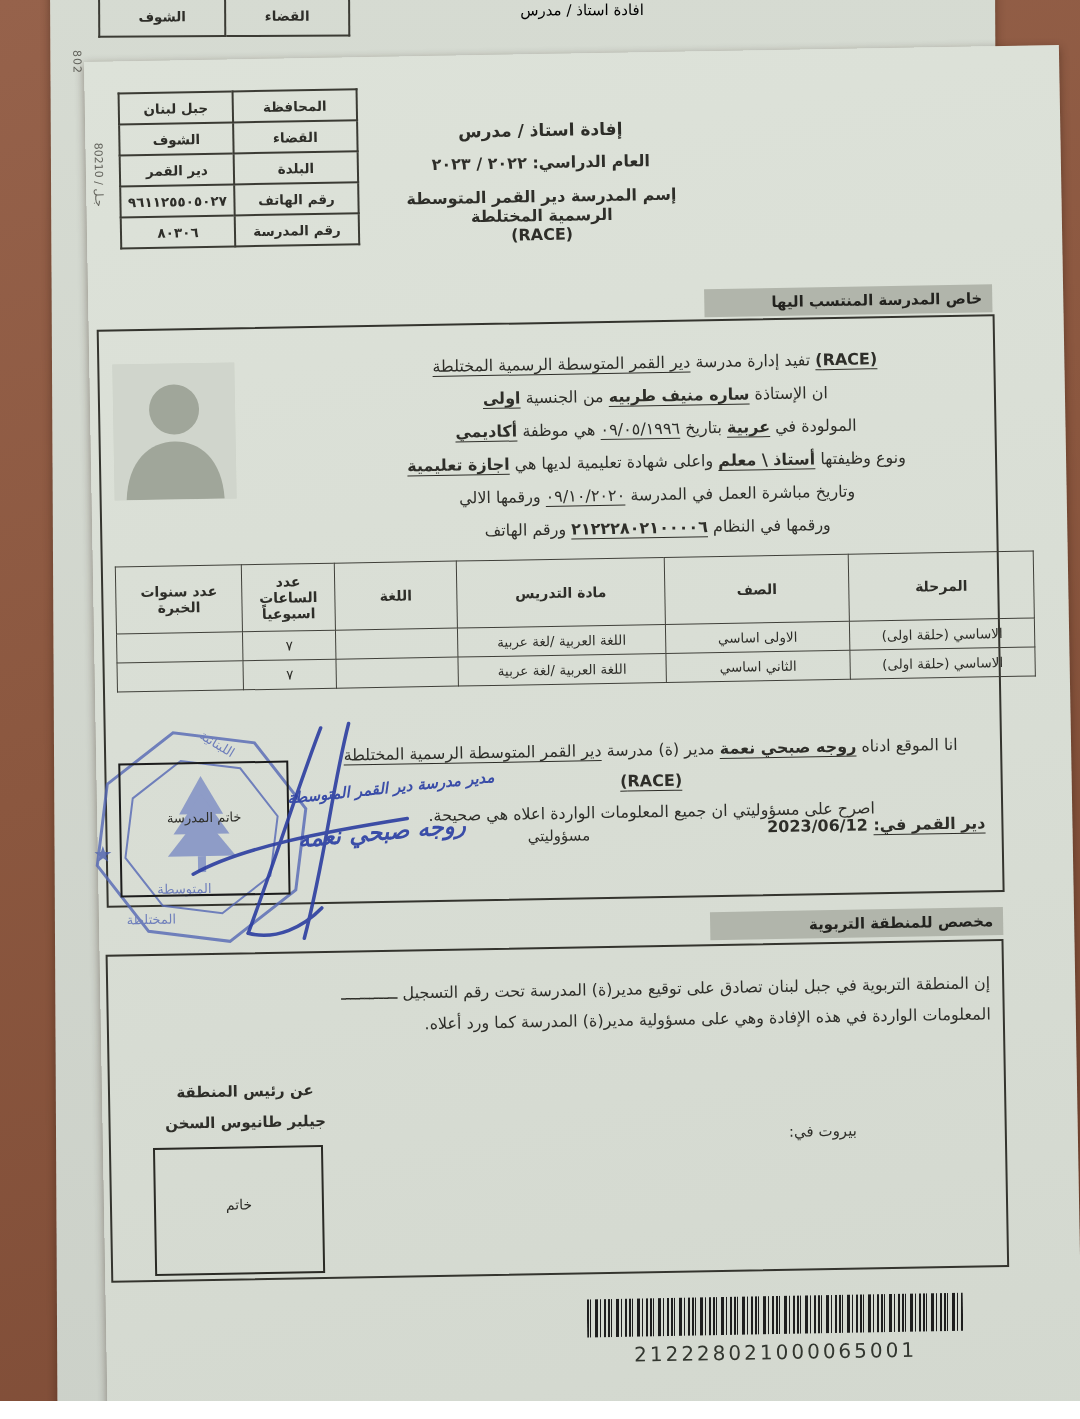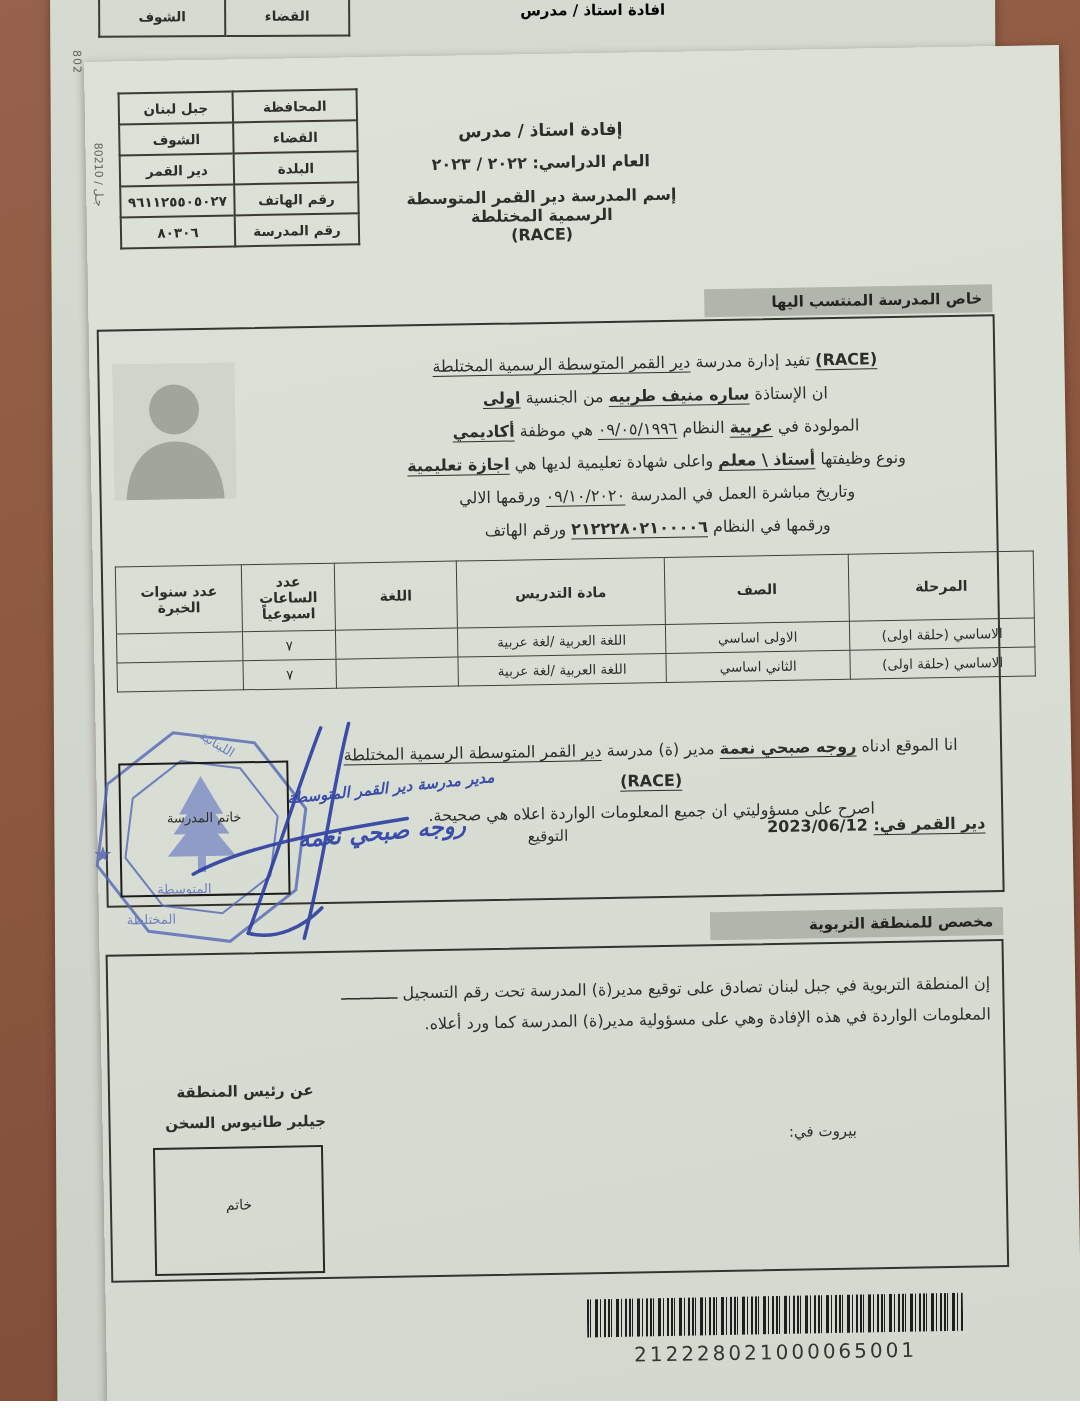--- a/index.html
+++ b/index.html
@@ -43,21 +43,21 @@
 
   <div id="back-sheet" class="sheet">
     <table class="btable abs" style="left:48px;top:12px;">
       <tbody>
           <tr>
         <td style="width:112px;height:34px;">الشوف</td>
         <td style="width:110px;">القضاء</td>
       </tr>
     </tbody>
       </table>
-    <div class="abs" style="left:470px;top:20px;font-weight:bold;font-size:15px;direction:rtl;">افادة استاذ / مدرس</div>
+    <div class="abs" style="left:470px;top:20px;font-weight:normal;font-size:15px;direction:rtl;">افادة استاذ / مدرس</div>
     <div class="abs vert" style="left:20px;top:66px;">802</div>
   </div>
 
   <div id="main-sheet" class="sheet">
 
     <table class="btable abs" style="right:auto;left:33px;top:31px;">
       <tbody>
           <tr>
         <td style="width:110px;height:25px;">المحافظة</td>
         <td style="width:100px;">جبل لبنان</td>
@@ -103,21 +103,21 @@
       </div>
 
       <div class="abs" style="left:235px;right:18px;top:24px;text-align:center;font-size:16px;line-height:33px;">
         <span class="parline">
           <span class="bu">(RACE)</span><span> تفيد إدارة مدرسة </span><span class="u">دير القمر المتوسطة الرسمية المختلطة</span>
         </span>
         <span class="parline">
           <span>ان الإستاذة </span><span class="bu">ساره منيف طربيه</span><span> من الجنسية </span><span class="bu">اولى</span>
         </span>
         <span class="parline">
-          <span>المولودة في </span><span class="bu">عربية</span><span> النظام </span><span class="u">٠٩/٠٥/١٩٩٦</span><span> هي موظفة </span><span class="bu">أكاديمي</span>
+          <span>المولودة في </span><span class="bu">عربية</span><span> بتاريخ </span><span class="u">٠٩/٠٥/١٩٩٦</span><span> هي موظفة </span><span class="bu">أكاديمي</span>
         </span>
         <span class="parline">
           <span>ونوع وظيفتها </span><span class="bu">أستاذ \ معلم</span><span> واعلى شهادة تعليمية لديها هي </span><span class="bu">اجازة تعليمية</span>
         </span>
         <span class="parline">
           <span>وتاريخ مباشرة العمل في المدرسة </span><span class="u">٠٩/١٠/٢٠٢٠</span><span> ورقمها الالي</span>
         </span>
         <span class="parline">
           <span>ورقمها في النظام </span><span class="bu">٢١٢٢٢٨٠٢١٠٠٠٠٦</span><span> ورقم الهاتف</span>
         </span>
@@ -156,21 +156,21 @@
         <span class="parline">
           <span>انا الموقع ادناه </span><span class="bu">روجه صبحي نعمة</span><span> مدير (ة) مدرسة </span><span class="u">دير القمر المتوسطة الرسمية المختلطة</span><span class="bu"> (RACE)</span>
         </span>
         <span class="parline">اصرح على مسؤوليتي ان جميع المعلومات الواردة اعلاه هي صحيحة.</span>
       </div>
 
       <div class="abs" style="right:16px;top:497px;font-size:16px;font-weight:bold;">
         <span class="u">دير القمر في:</span>
         <span class="ltr">2023/06/12</span>
       </div>
-      <div class="abs" style="left:420px;top:503px;font-size:15px;">التوقيع</div>
+      <div class="abs" style="left:420px;top:503px;font-size:15px;">مسؤوليتي</div>
 
       <svg class="abs" style="left:-25px;top:388px;opacity:.8;" width="238" height="238" viewBox="0 0 238 238">
         <g stroke="#5568b5" fill="none" stroke-width="3" transform="rotate(8 119 119)">
           <polygon points="219,78 219,160 160,219 78,219 19,160 19,78 78,19 160,19"></polygon>
           <polygon points="192,89 192,149 149,192 89,192 46,149 46,89 89,46 149,46" stroke-width="2"></polygon>
         </g>
         <g fill="#7c8cc4">
           <polygon points="119,58 141,96 97,96"></polygon>
           <polygon points="119,76 147,116 91,116"></polygon>
           <polygon points="119,96 153,138 85,138"></polygon>

